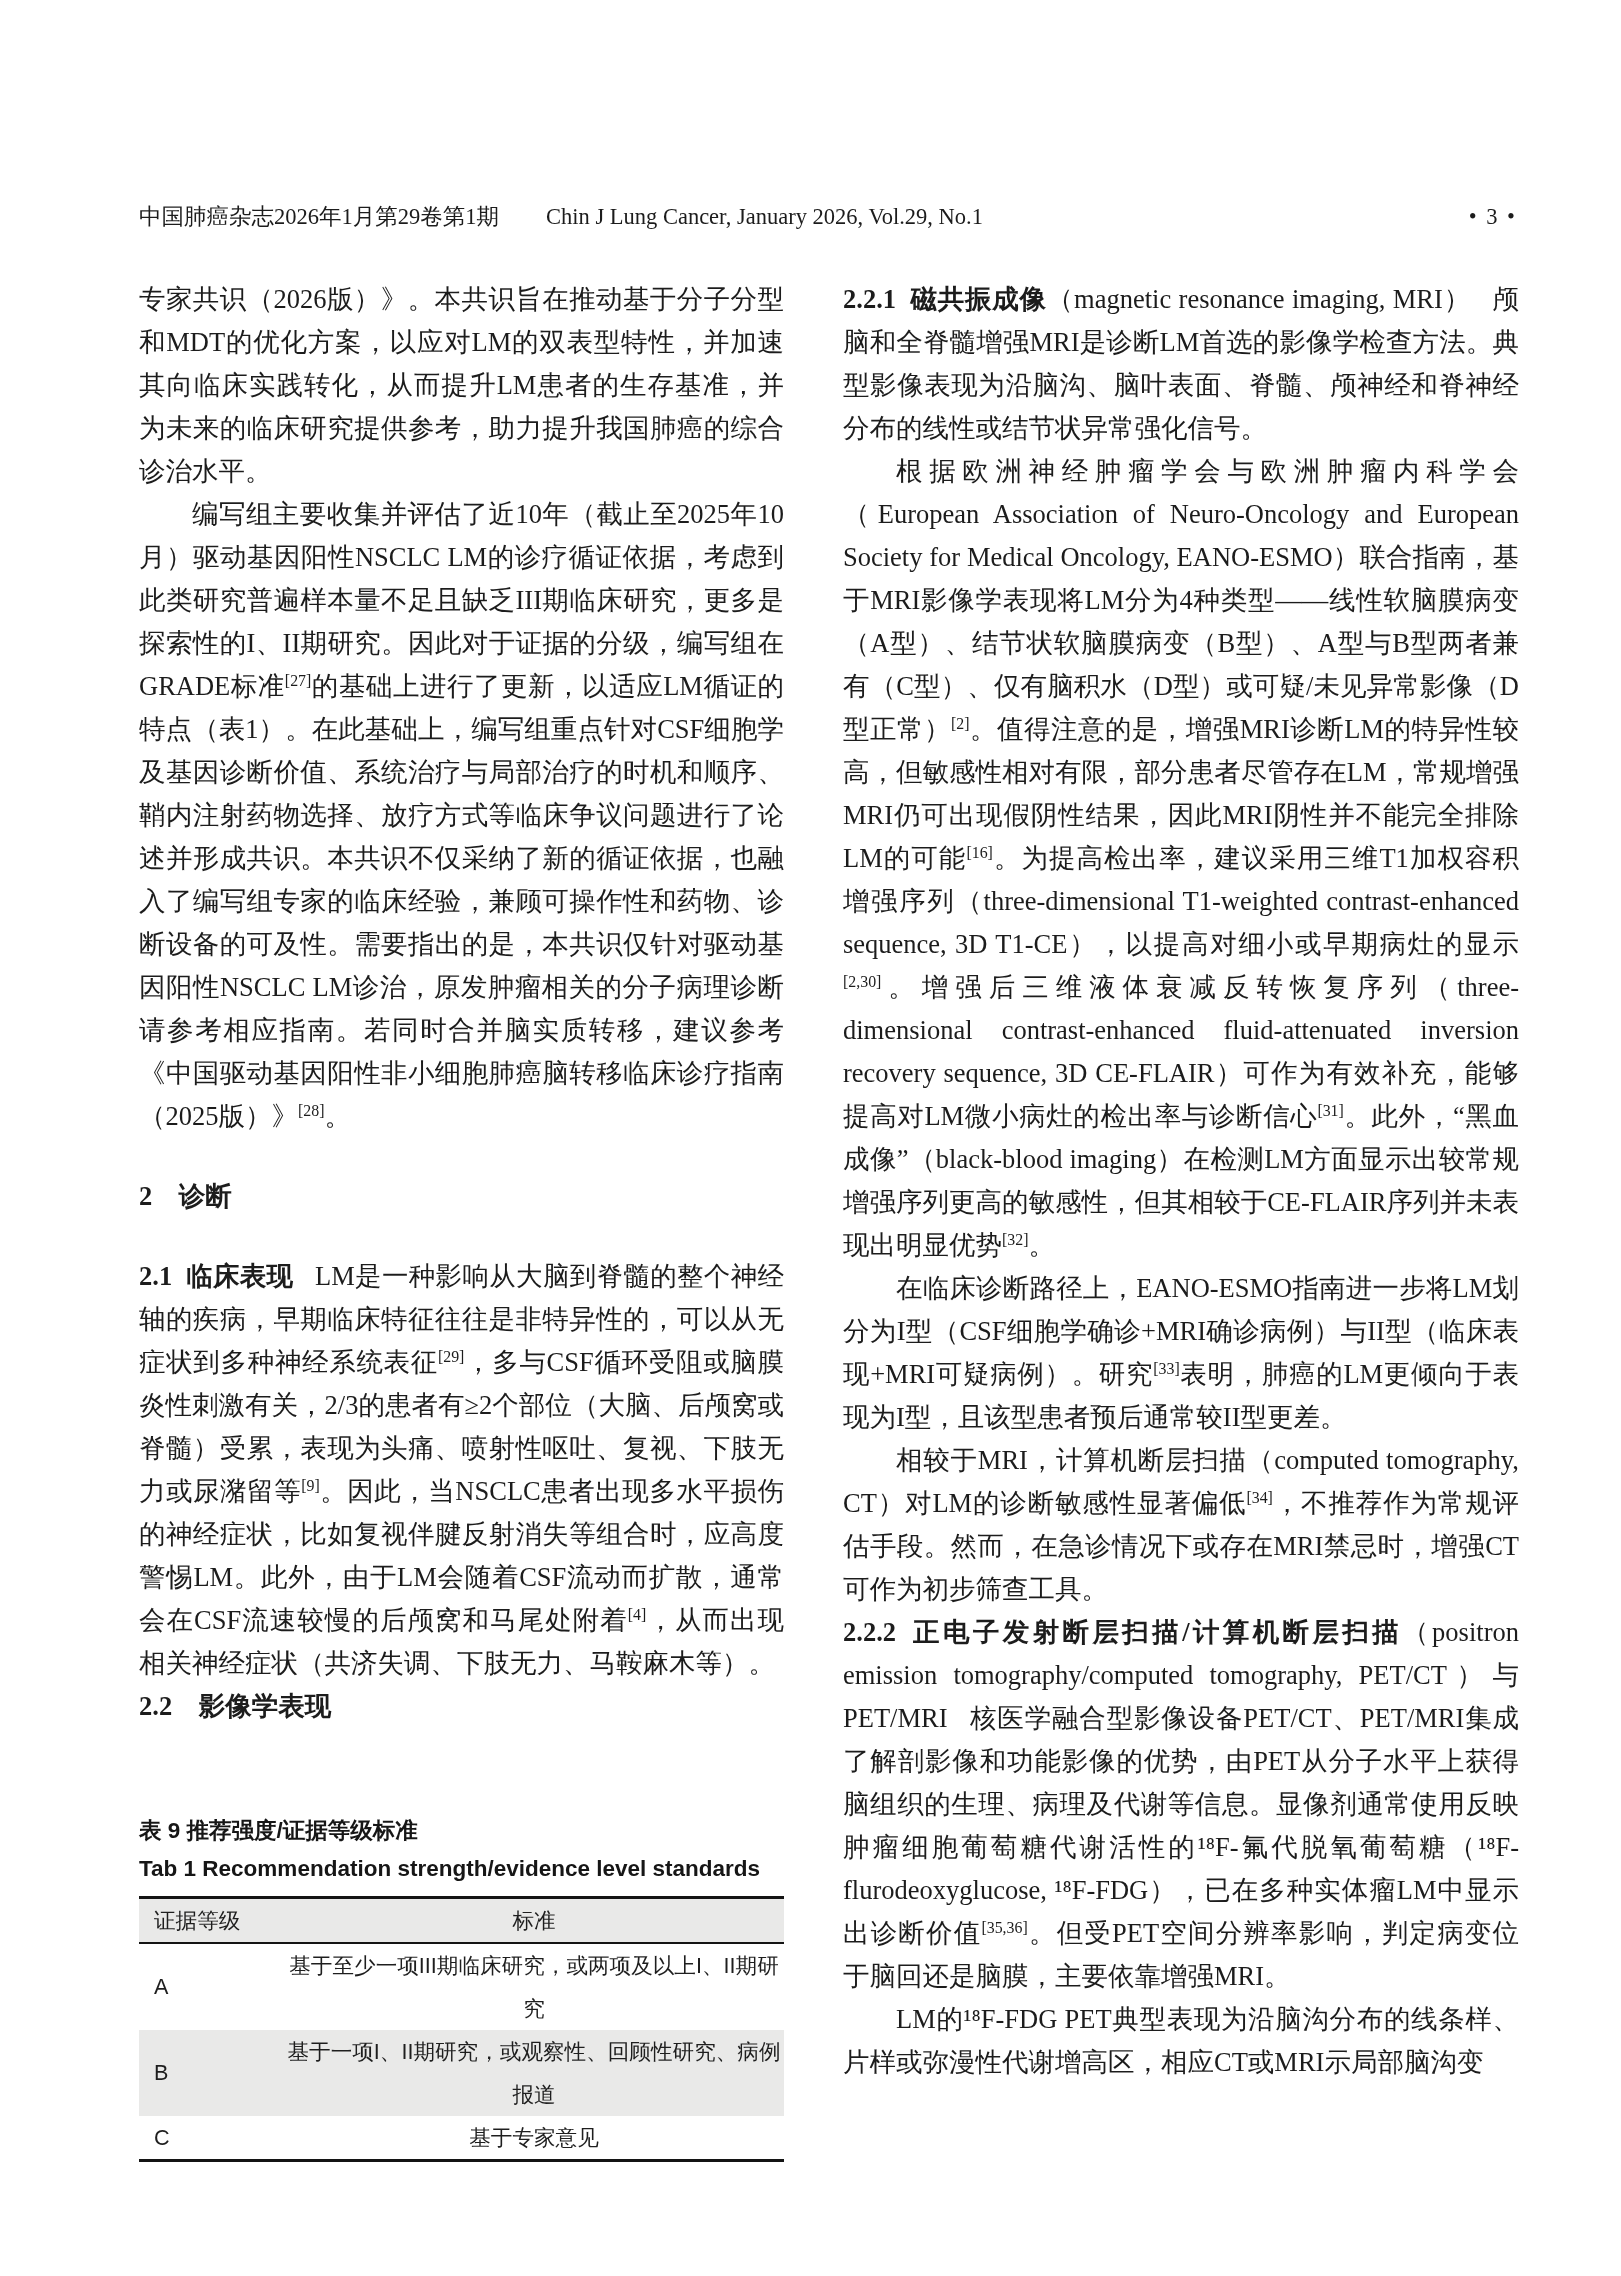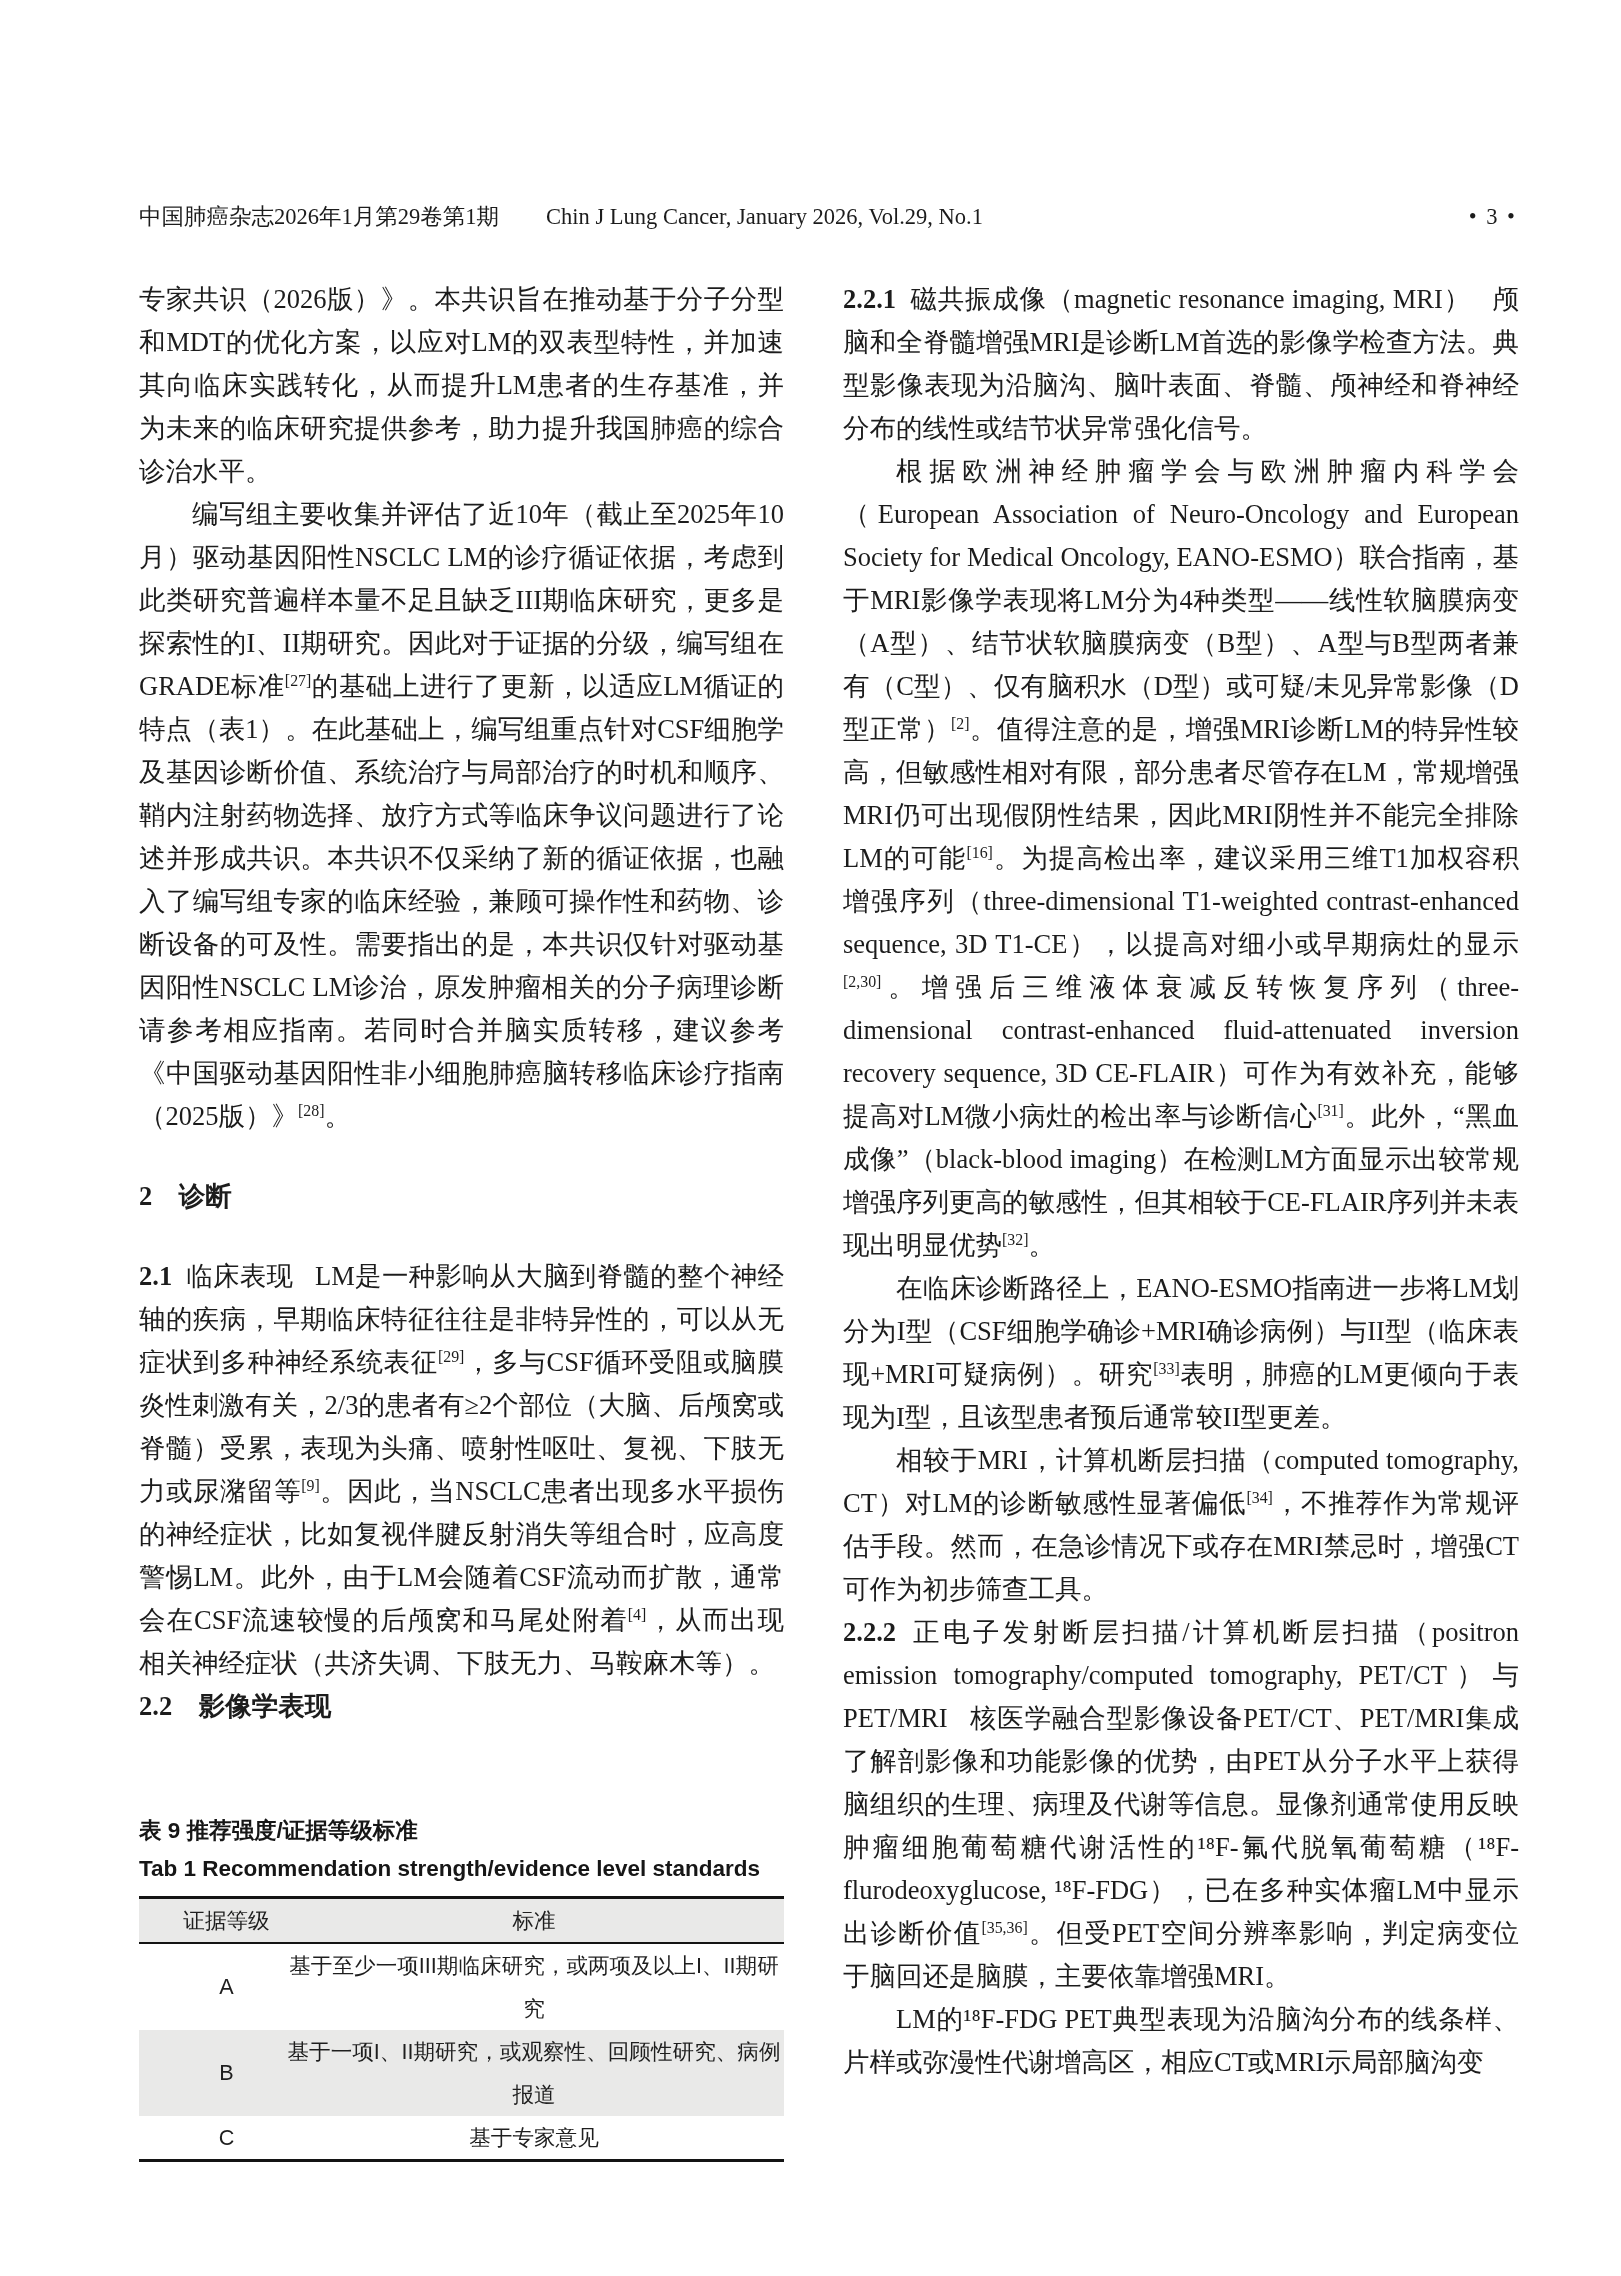--- a/index.html
+++ b/index.html
@@ -47,21 +47,21 @@
   .sec-heading {
     margin: 37px 0;
     font-size: 26.5px;
     line-height: 43px;
     font-weight: 700;
     text-align: left;
   }
   .subhead { font-weight: 700; text-align: left; }
 
   .runin-label { font-weight: 700; margin-right: 13.7px; }
-  .runin-title { font-weight: 400; }
+  .runin-title { font-weight: 700; }
   .runin-gap   { margin-right: 21.6px; }
 
   sup.ref {
     font-size: 0.60em;
     line-height: 0;
     vertical-align: 0.55em;
     letter-spacing: 0;
   }
 
   
@@ -87,21 +87,21 @@
   }
   .evi-table th, .evi-table td {
     font-weight: normal;
     padding: 0;
     height: 42px;
     vertical-align: middle;
   }
   .evi-table thead tr { background: #e9e9e8; }
   .evi-table thead th { border-bottom: 2.9px solid #141414; }
   .evi-table tbody tr:nth-child(2) { background: #e9e9e8; }
-  .evi-table .c1 { width: 147px; text-align: center; padding-left: 28px; }
+  .evi-table .c1 { width: 147px; text-align: left; padding-left: 15px; }
   .evi-table .c2 { text-align: center; padding-right: 2px; }
 </style>
 </head>
 <body>
 
 <div class="page">
 
   <header class="page-header">
     <span class="journal-cn">中国肺癌杂志2026年1月第29卷第1期</span>
     <span class="journal-en">Chin J Lung Cancer, January 2026, Vol.29, No.1</span>

